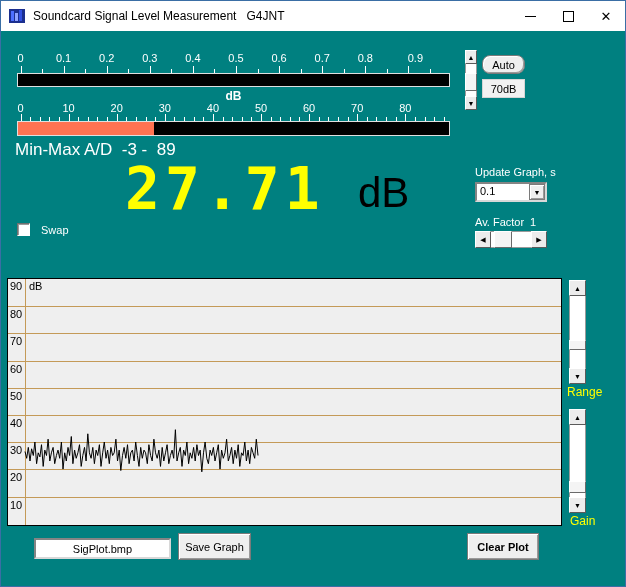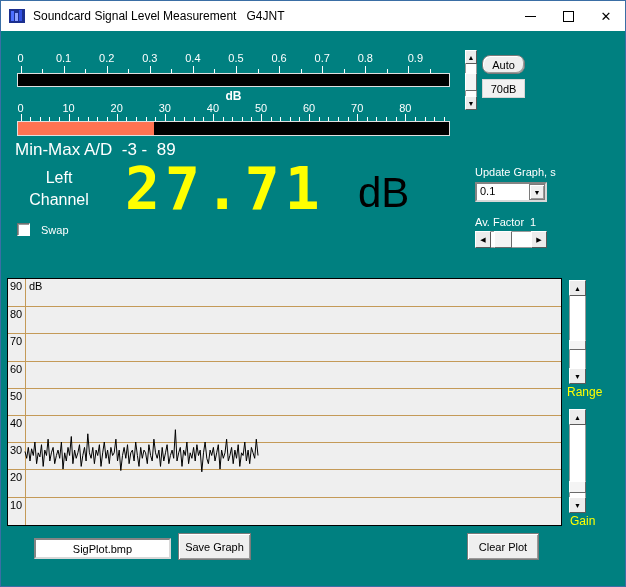--- a/index.html
+++ b/index.html
@@ -175,24 +175,20 @@
       <i style="left: 407.54px; height: 4px;"></i>
       <i style="left: 417.16px; height: 4px;"></i>
       <i style="left: 426.78px; height: 4px;"></i>
     </div>
   <div class="meter-bar" style="top:120px;height:15px;">
     <div class="meter-fill" id="db-fill" style="width: 136px; background: rgb(255, 115, 82);"></div>
   </div>
 
   <div class="minmax">Min-Max A/D  -3 -  89</div>
 
-  <div class="channel">
-    <div>Left</div>
-    <div>Channel</div>
-  </div>
   <div class="checkbox"></div>
   <div class="swap-label">Swap</div>
 
   <div class="readout-value">27.71</div>
   <div class="readout-unit">dB</div>
 
   <div class="sbar" style="left:464px;top:49px;width:12px;height:60px;">
     <div class="sb-btn" style="left:-1px;top:-1px;width:12px;height:14px;">
         <span class="arrow-ch">▲</span>
       </div>
@@ -269,15 +265,15 @@
       </div>
     <div class="sb-thumb" style="left:-1px;top:71px;width:17px;height:12px;"></div>
     <div class="sb-btn" style="left:-1px;bottom:-1px;width:17px;height:16px;">
         <span class="arrow-ch">▼</span>
       </div>
   </div>
   <div class="ylabel" style="left:569px;top:513px;">Gain</div>
 
   <input class="filebox" readonly="" value="SigPlot.bmp" style="">
   <div class="btn" style="position:absolute;left:177px;top:532px;width:73px;height:27px;">Save Graph</div>
-  <div class="btn" style="position:absolute;left:466px;top:532px;width:72px;height:27px;">Clear Plot</div>
+  <div class="btn" style="position:absolute;left:466px;top:532px;width:72px;height:27px;font-weight:bold;">Clear Plot</div>
 
 </div>
 
 </body></html>

